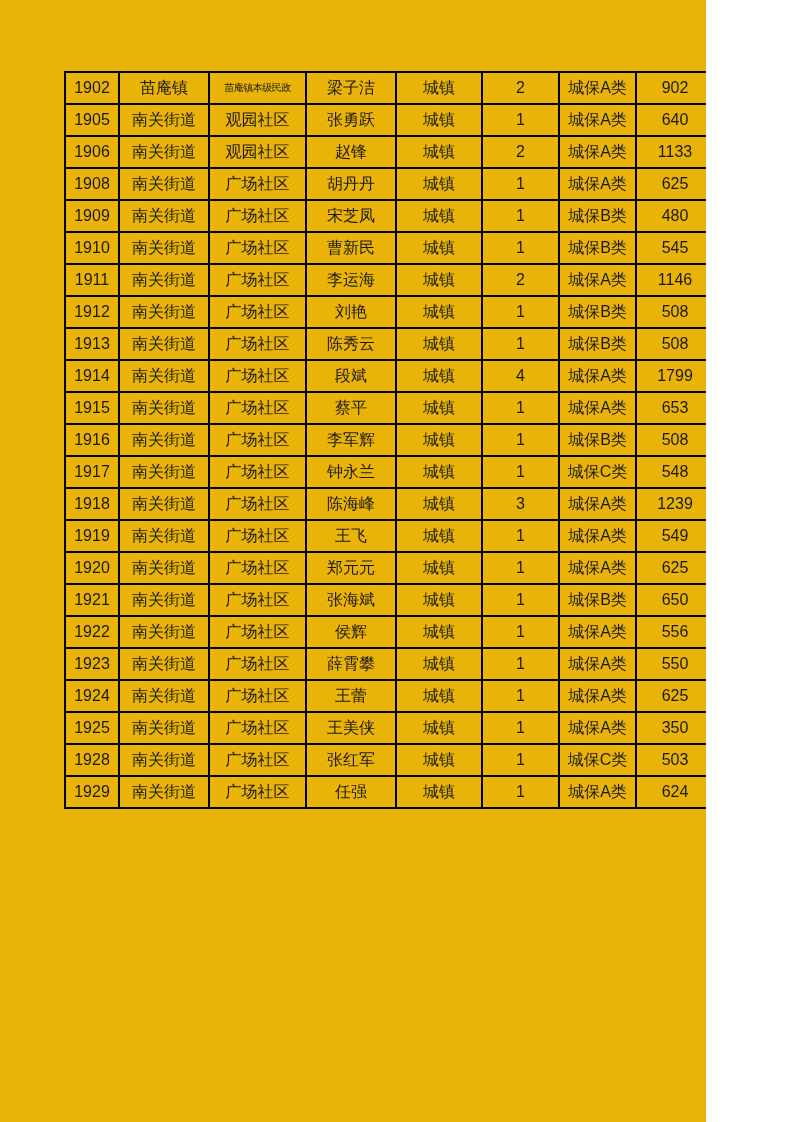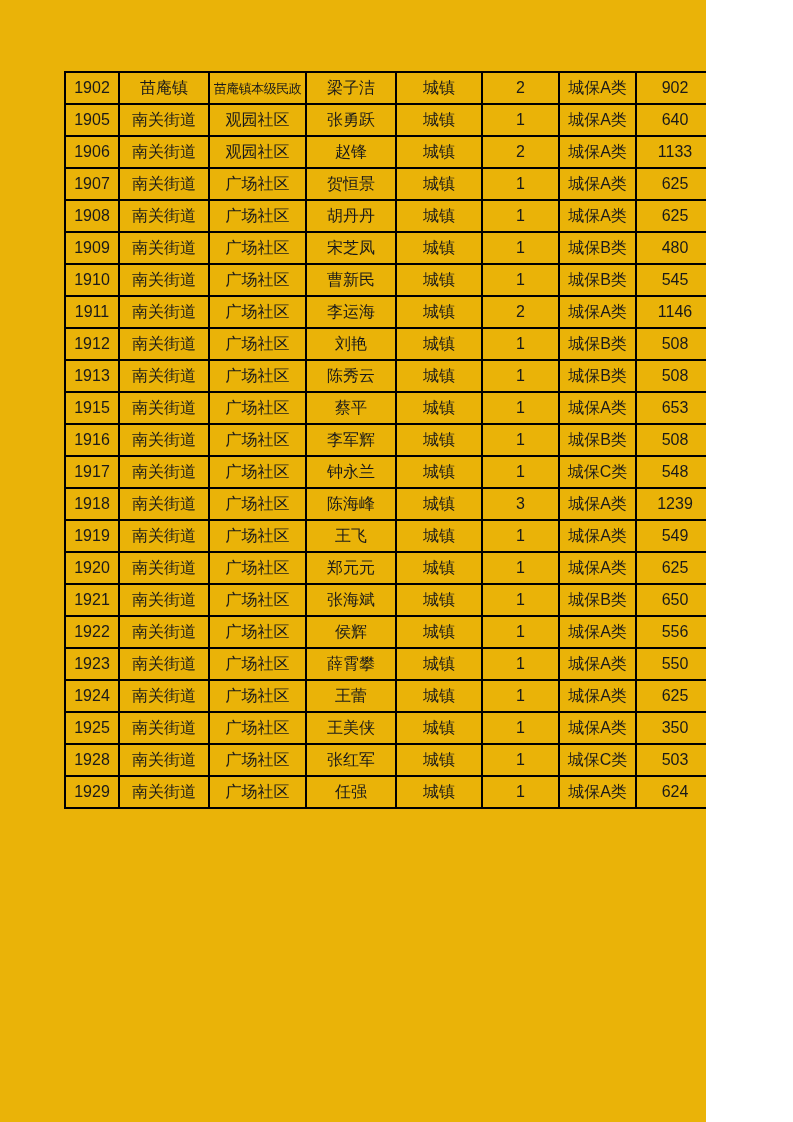--- a/index.html
+++ b/index.html
@@ -29,21 +29,21 @@
     height: 30px; 
     text-align: center;
     vertical-align: middle;
     font-size: 16px;
     line-height: 1;
     padding: 0;
     white-space: nowrap;
     overflow: hidden;
   }
   table.roster td.tight {
-    font-size: 13px;
+    font-size: 10px;
     letter-spacing: -0.5px;
     margin-left: 32px;
   }
 </style>
 </head>
 <body>
 
 <div class="page">
   <table class="roster">
     <colgroup>
@@ -81,40 +81,30 @@
           <td>1906</td>
           <td>南关街道</td>
           <td>观园社区</td>
           <td>赵锋</td>
           <td>城镇</td>
           <td>2</td>
           <td>城保A类</td>
           <td>1133</td>
         </tr>
         <tr>
-          <td>1907</td>
-          <td>南关街道</td>
-          <td>广场社区</td>
-          <td>贺恒景</td>
+          <td>1908</td>
+          <td>南关街道</td>
+          <td>广场社区</td>
+          <td>胡丹丹</td>
           <td>城镇</td>
           <td>1</td>
           <td>城保A类</td>
           <td>625</td>
         </tr>
         <tr>
-          <td>1908</td>
-          <td>南关街道</td>
-          <td>广场社区</td>
-          <td>胡丹丹</td>
-          <td>城镇</td>
-          <td>1</td>
-          <td>城保A类</td>
-          <td>625</td>
-        </tr>
-        <tr>
           <td>1909</td>
           <td>南关街道</td>
           <td>广场社区</td>
           <td>宋芝凤</td>
           <td>城镇</td>
           <td>1</td>
           <td>城保B类</td>
           <td>480</td>
         </tr>
         <tr>
@@ -149,20 +139,30 @@
         </tr>
         <tr>
           <td>1913</td>
           <td>南关街道</td>
           <td>广场社区</td>
           <td>陈秀云</td>
           <td>城镇</td>
           <td>1</td>
           <td>城保B类</td>
           <td>508</td>
+        </tr>
+        <tr>
+          <td>1914</td>
+          <td>南关街道</td>
+          <td>广场社区</td>
+          <td>段斌</td>
+          <td>城镇</td>
+          <td>4</td>
+          <td>城保A类</td>
+          <td>1799</td>
         </tr>
         <tr>
           <td>1915</td>
           <td>南关街道</td>
           <td>广场社区</td>
           <td>蔡平</td>
           <td>城镇</td>
           <td>1</td>
           <td>城保A类</td>
           <td>653</td>

